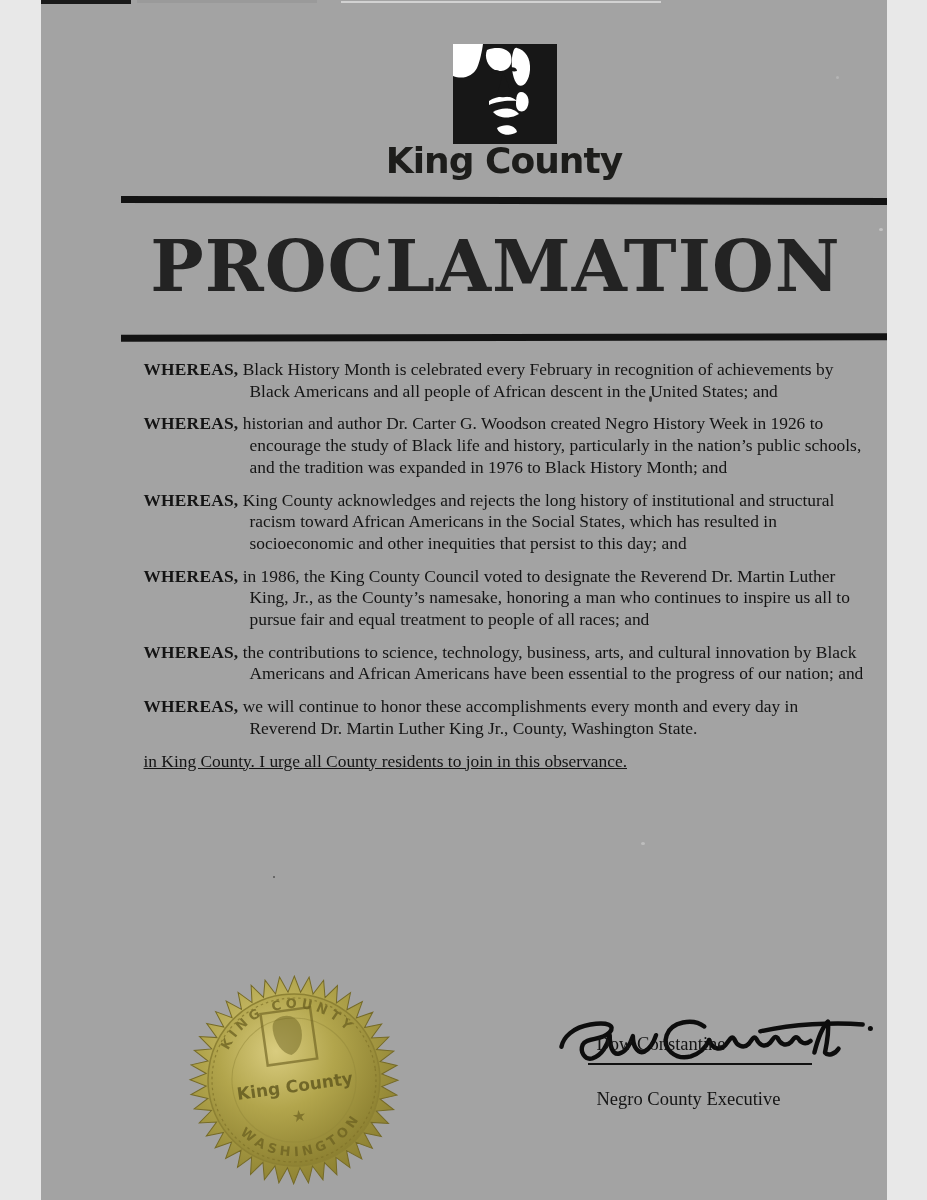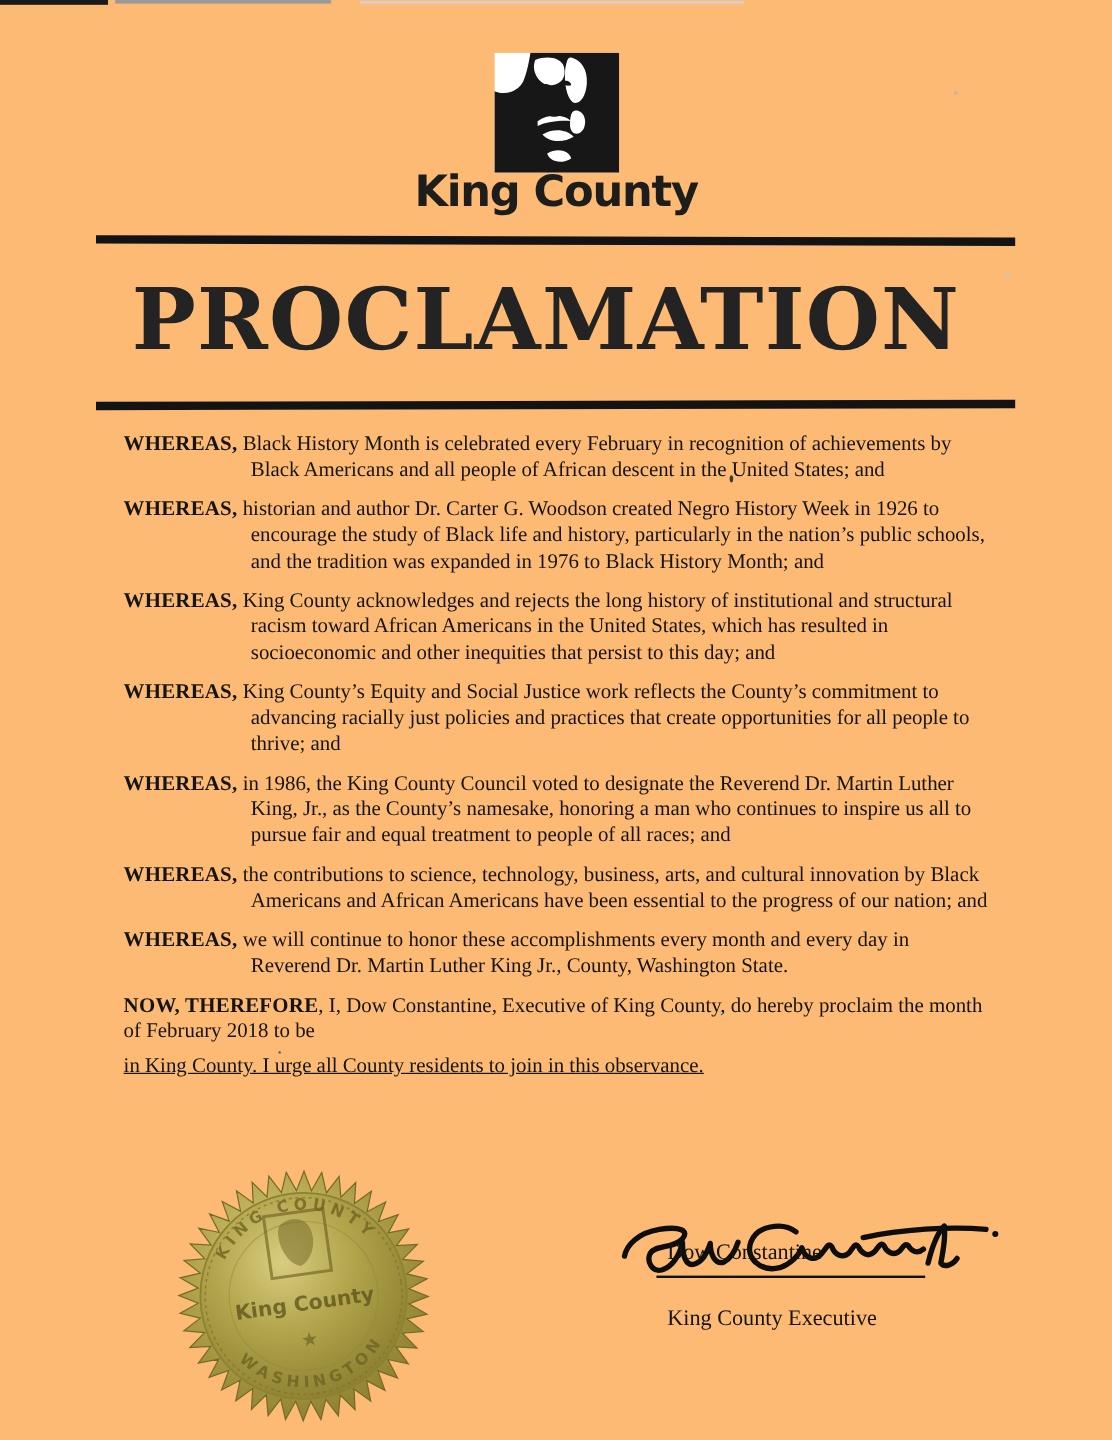--- a/index.html
+++ b/index.html
@@ -1,16 +1,16 @@
 <!DOCTYPE html>
 <html><head>
 <meta charset="utf-8">
 <style>
   html,body{margin:0;padding:0;background:#e8e8e8;}
-  #page{position:relative;width:927px;height:1200px;background:#fdba74;overflow:hidden;
+  #page{position:relative;width:846px;height:1200px;background:#a3a3a3;overflow:hidden;
         font-family:"Liberation Serif",serif;color:#1b1b1b;margin:0 auto;}
 
   
   .scan-strip{position:absolute;pointer-events:none;}
   .speck{position:absolute;pointer-events:none;border-radius:50%;}
 
   
   .logo-symbol{position:absolute;left:412px;top:44px;width:104px;height:100px;}
   .wordmark{position:absolute;left:0;top:140px;width:927px;text-align:center;
             font-family:"DejaVu Sans",sans-serif;font-weight:bold;font-size:36px;
@@ -72,26 +72,24 @@
   </svg>
   <div class="wordmark">King County</div>
 
   <div class="rule rule-top"></div>
   <div class="proc-title">PROCLAMATION</div>
   <div class="rule rule-bottom"></div>
 
   <div class="doc-body">
     <p class="wp"><b>WHEREAS,</b><span> Black History Month is celebrated every February in recognition of achievements by Black Americans and all people of African descent in the United States; and</span></p>
     <p class="wp"><b>WHEREAS,</b><span> historian and author Dr. Carter G. Woodson created Negro History Week in 1926 to encourage the study of Black life and history, particularly in the nation’s public schools, and the tradition was expanded in 1976 to Black History Month; and</span></p>
-    <p class="wp"><b>WHEREAS,</b><span> King County acknowledges and rejects the long history of institutional and structural racism toward African Americans in the United States, which has resulted in socioeconomic and other inequities that persist to this day; and</span></p>
-    <p class="wp"><b>WHEREAS,</b><span> King County’s Equity and Social Justice work reflects the County’s commitment to advancing racially just policies and practices that create opportunities for all people to thrive; and</span></p>
+    <p class="wp"><b>WHEREAS,</b><span> King County acknowledges and rejects the long history of institutional and structural racism toward African Americans in the Social States, which has resulted in socioeconomic and other inequities that persist to this day; and</span></p>
     <p class="wp"><b>WHEREAS,</b><span> in 1986, the King County Council voted to designate the Reverend Dr. Martin Luther King, Jr., as the County’s namesake, honoring a man who continues to inspire us all to pursue fair and equal treatment to people of all races; and</span></p>
     <p class="wp"><b>WHEREAS,</b><span> the contributions to science, technology, business, arts, and cultural innovation by Black Americans and African Americans have been essential to the progress of our nation; and</span></p>
     <p class="wp"><b>WHEREAS,</b><span> we will continue to honor these accomplishments every month and every day in Reverend Dr. Martin Luther King Jr., County, Washington State.</span></p>
-    <p class="now-par"><b>NOW, THEREFORE</b><span>, I, Dow Constantine, Executive of King County, do hereby proclaim the month of February 2018 to be</span></p>
     <p class="closing">in King County. I urge all County residents to join in this observance.</p>
   </div>
 
   <svg class="seal" viewBox="0 0 220 220" aria-hidden="true">
     <defs>
       <radialGradient id="gGold" cx="42%" cy="32%" r="75%">
         <stop offset="0%" stop-color="#d9cc7f"></stop>
         <stop offset="45%" stop-color="#b2a54c"></stop>
         <stop offset="100%" stop-color="#877b2d"></stop>
       </radialGradient>
@@ -121,15 +119,15 @@
       <path d="M10,36 C12,26 22,16 40,13 C58,10 66,14 60,21 C52,30 36,26 32,34 C29,41 34,50 42,48 C52,45 58,34 60,24 C60,33 62,45 70,43 C78,41 82,31 84,25 C84,34 88,44 96,41 C102,38 106,30 108,24"></path>
       <path d="M158,15 C146,6 124,10 119,24 C114,38 128,50 144,46 C153,43 160,36 163,29"></path>
       <path d="M163,29 C166,38 174,41 180,34 C185,28 186,24 189,28 C191,34 198,39 204,33 C208,28 209,24 212,28 C214,33 220,38 226,32 C230,27 231,24 234,27 C236,32 242,37 248,31 C251,27 252,25 255,27 C257,31 262,35 268,30"></path>
       <path d="M272,42 C275,30 280,16 286,10 C287,18 285,32 283,42 C286,46 293,44 297,38"></path>
       <path d="M216,20 C248,13 292,10 322,13"></path>
     </g>
     <circle cx="330" cy="17" r="2.6" fill="#0d0d0d"></circle>
   </svg>
   <div class="sig-underline"></div>
   <div class="sig-name">Dow Constantine</div>
-  <div class="sig-title">King County Executive</div>
+  <div class="sig-title">Negro County Executive</div>
 
 </div>
 
 </body></html>

